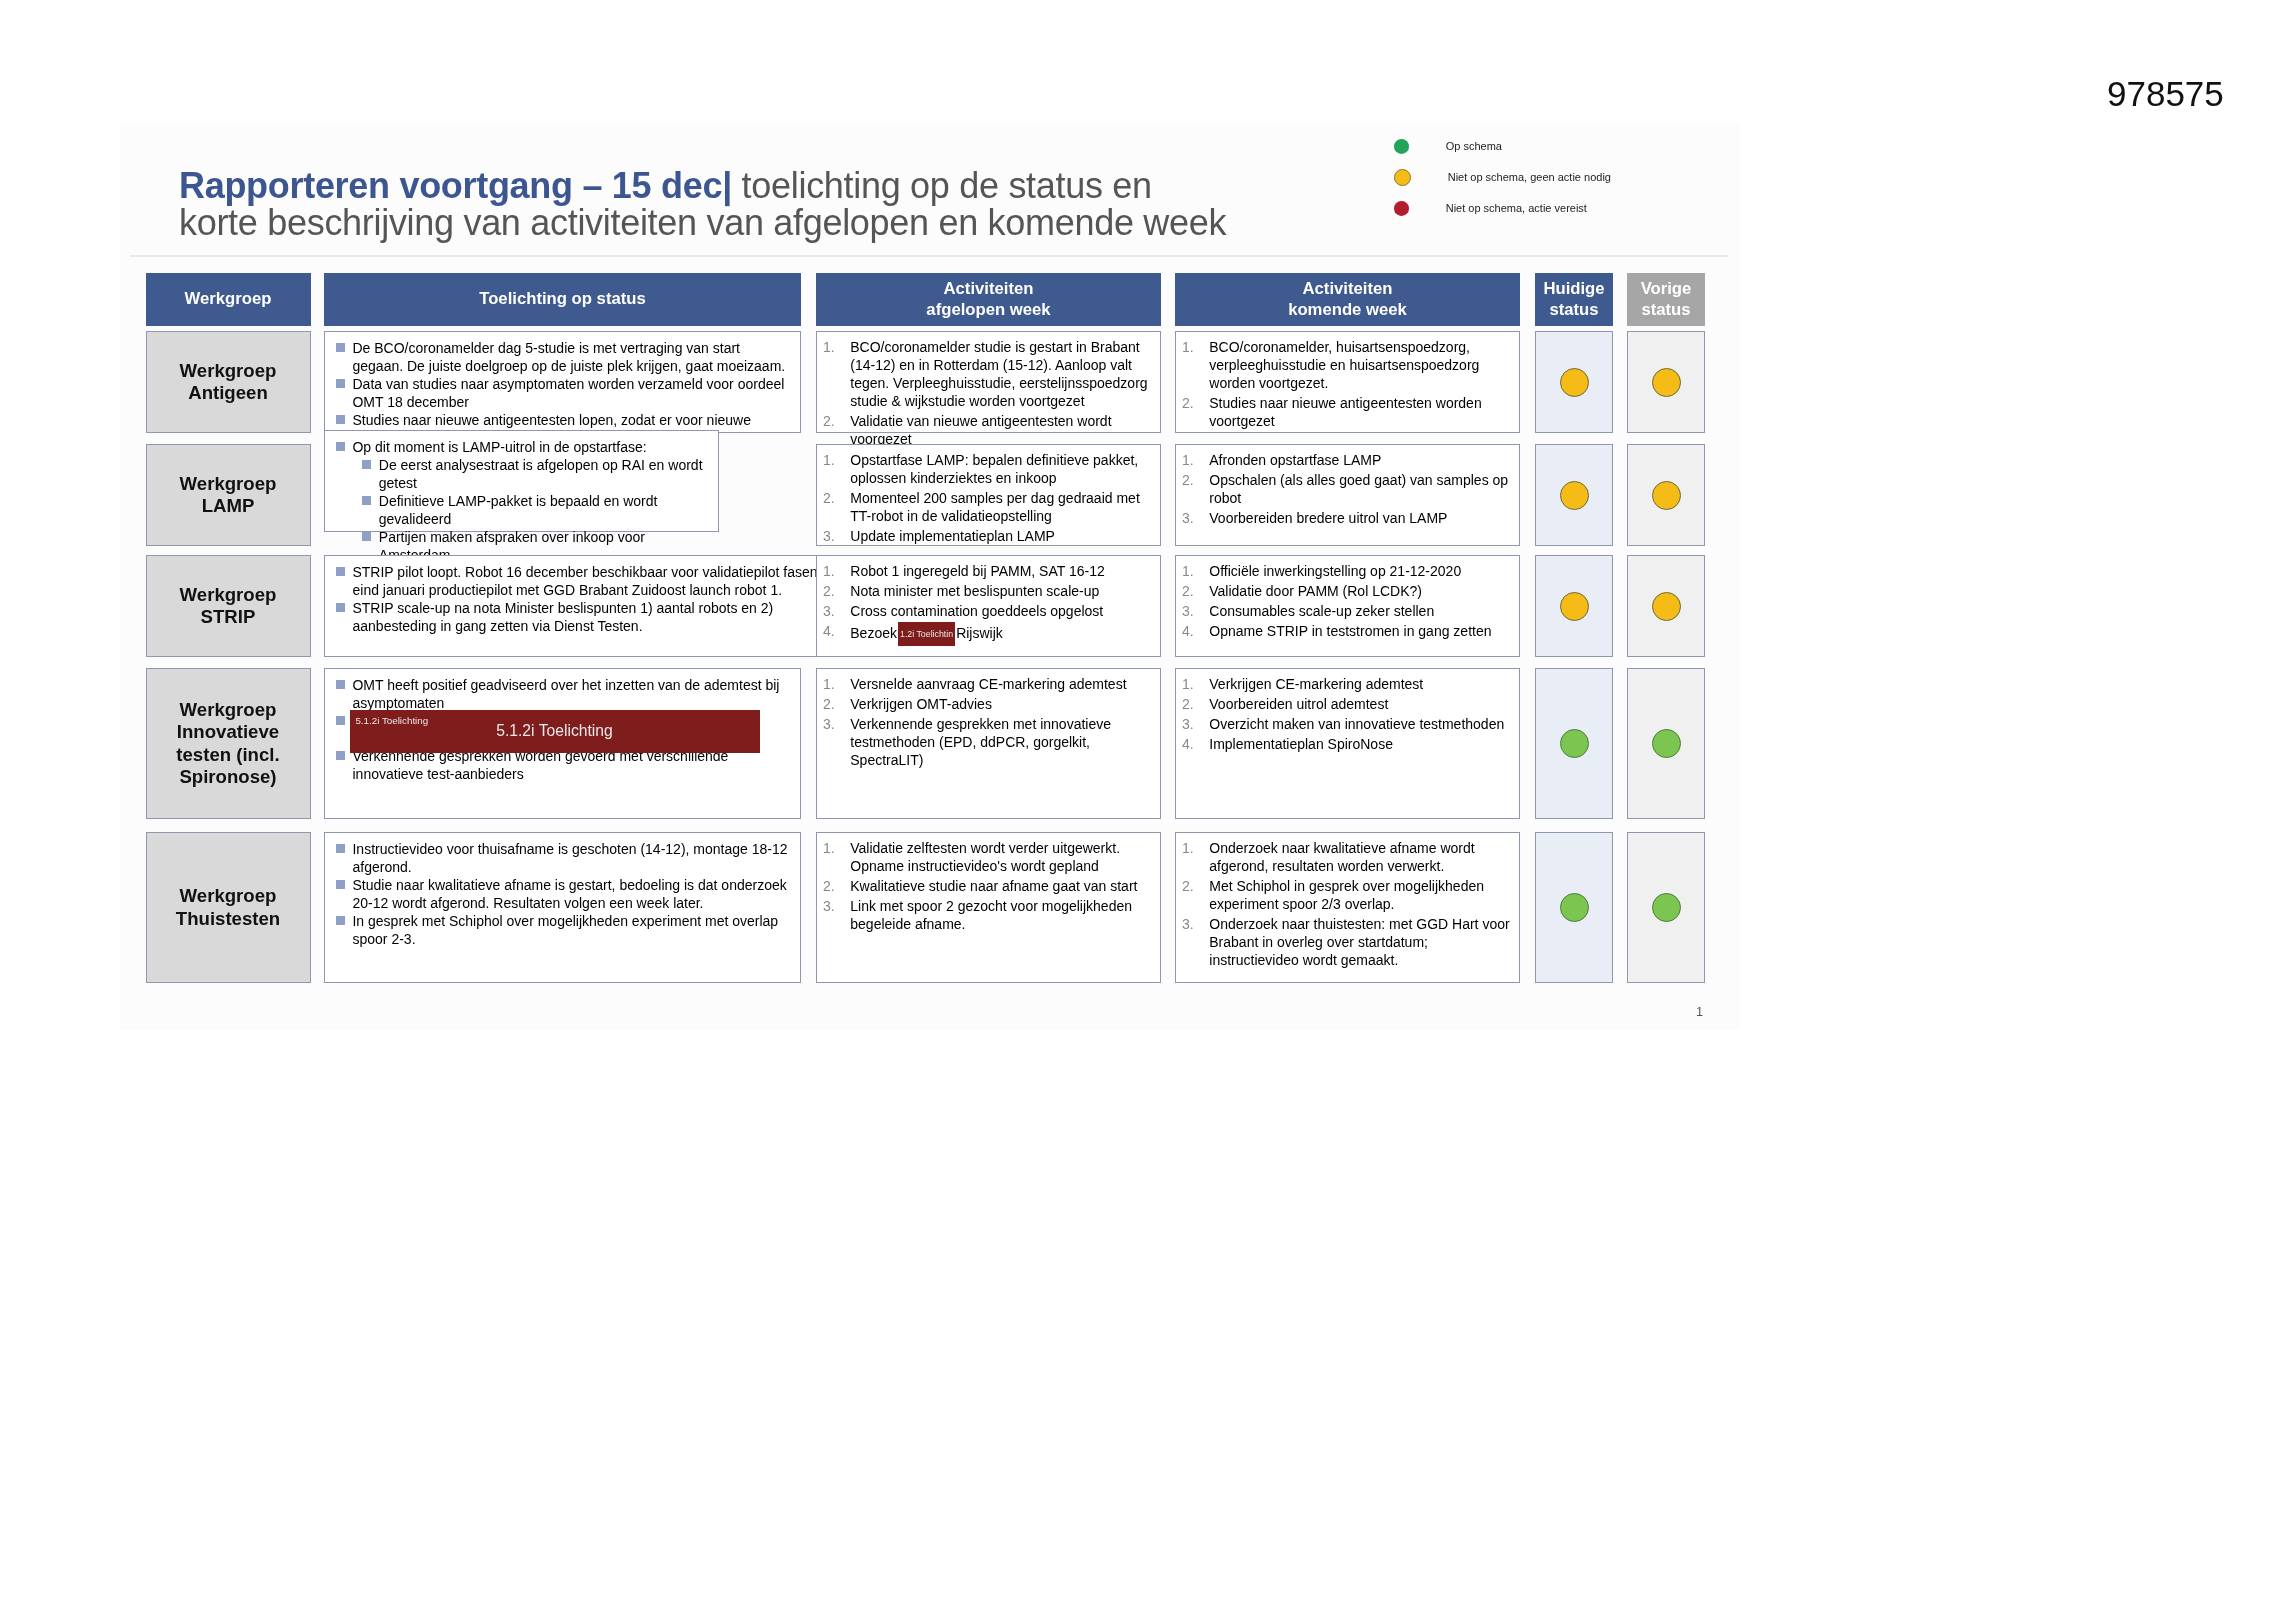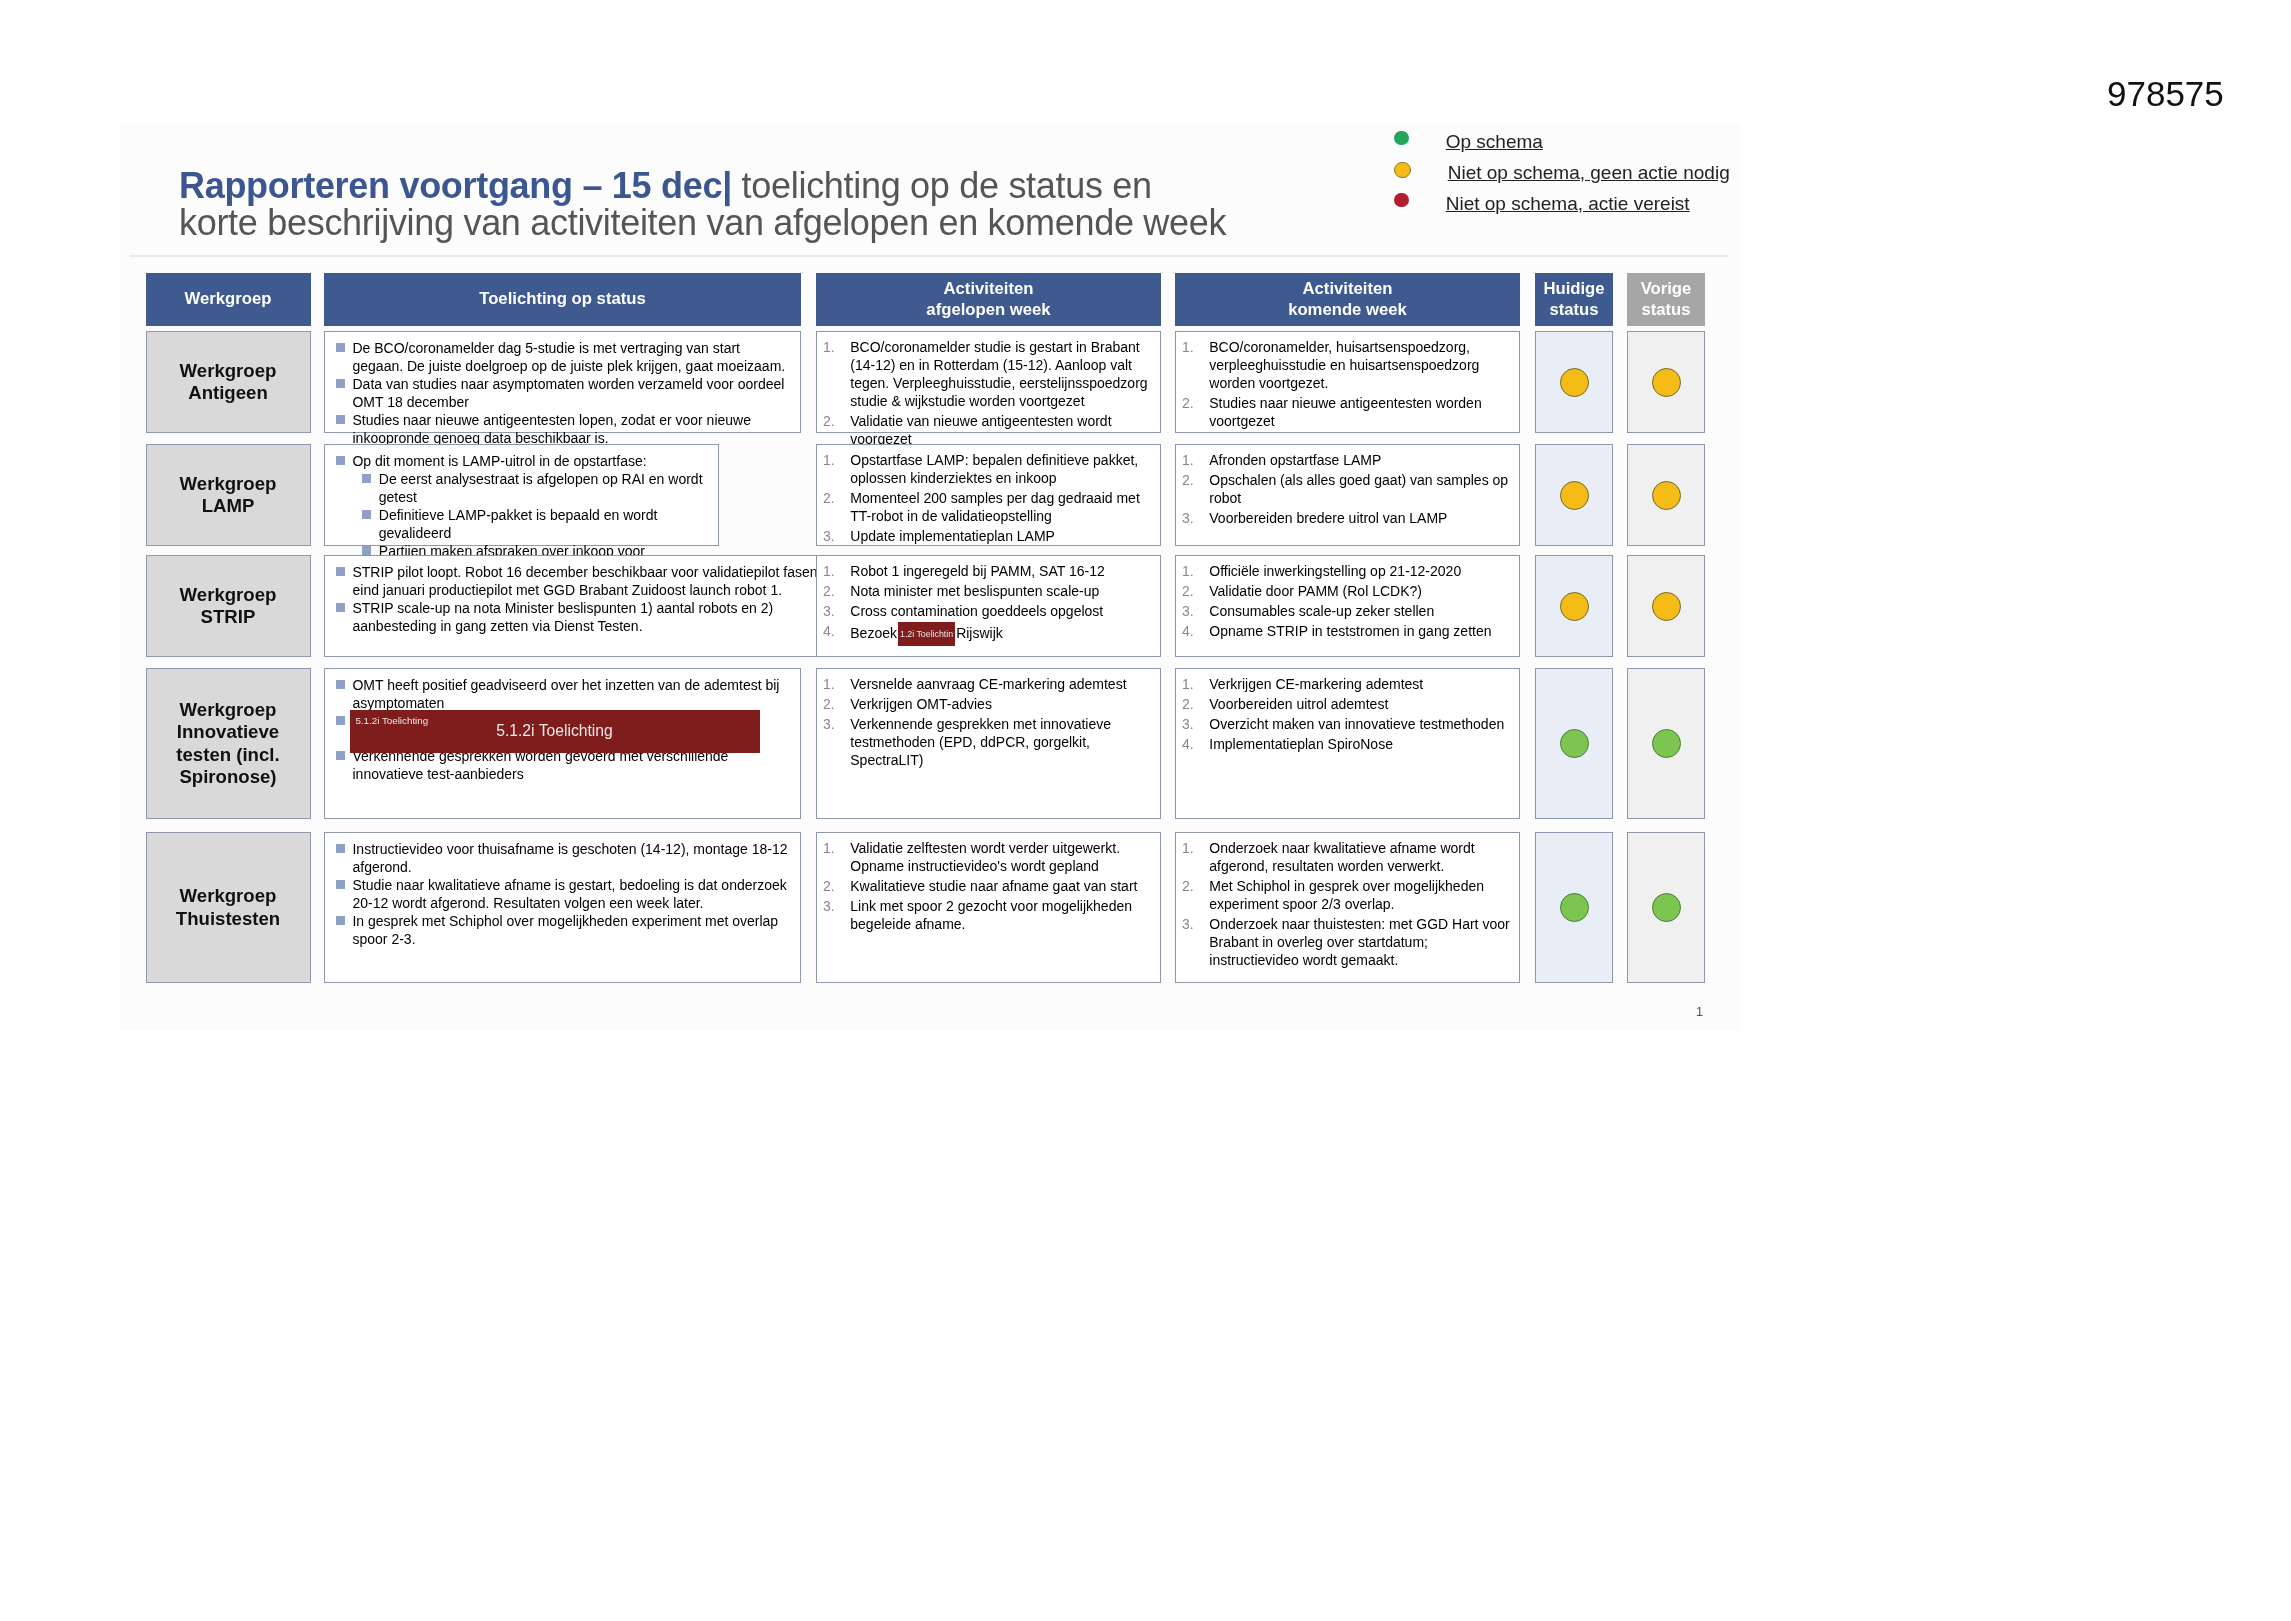--- a/index.html
+++ b/index.html
@@ -4,21 +4,21 @@
   <style>
     html, body { margin: 0; padding: 0; background: #ffffff; }
     body { width: 2292px; height: 1621px; position: relative; overflow: hidden;
            font-family: "Liberation Sans", sans-serif; color: #000; }
     .doc-id { position: absolute; left: 2107px; top: 74px; font-size: 35px; color: #111; }
     .slide { position: absolute; left: 120px; top: 123px; width: 1620px; height: 907px; background: #fcfcfc; }
     .title { position: absolute; left: 59px; top: 44px; font-size: 36px; line-height: 37px; color: #555; letter-spacing: -0.3px; }
     .title .strong { color: #3b5690; font-weight: bold; }
     .title-rule { position: absolute; left: 9.8px; top: 132px; width: 1598px; height: 2px; background: #eaeaea; }
     .legend { position: absolute; left: 1274px; top: 7.8px; }
-    .legend-item { display: flex; align-items: flex-start; height: 31px; font-size: 19px; color: #222; text-decoration: underline; }
+    .legend-item { display: flex; align-items: center; height: 31px; font-size: 11px; color: #222; }
     .legend-dot { width: 14.7px; height: 14.7px; border-radius: 50%; margin-right: 37px; }
     .hdr { position: absolute; top: 150px; height: 53px; background: #3e5a8f; color: #fff; font-weight: bold;
            font-size: 16.7px; display: flex; align-items: center; justify-content: center; text-align: center; line-height: 20.6px; }
     .hdr.grey { background: #a6a6a6; }
     .cell { position: absolute; border: 1.5px solid #8e97ad; background: #fff; box-sizing: border-box; }
     .cell.label { background: #d9d9d9; display: flex; align-items: center; justify-content: center; text-align: center;
                   font-weight: bold; font-size: 18.6px; line-height: 22.5px; color: #111; }
     .cell.cur { background: #e8edf6; display: flex; align-items: center; justify-content: center; }
     .cell.prev { background: #f0f0f0; display: flex; align-items: center; justify-content: center; }
     .dot { width: 29px; height: 29px; border-radius: 50%; border: 1px solid #6b6b3a; box-sizing: border-box; }
@@ -109,21 +109,21 @@
   <div class="cell cur" style="left:1415px;top:208px;width:78px;height:102px">
       <div class="dot" style="background:#f5bb17"></div>
     </div>
   <div class="cell prev" style="left:1507px;top:208px;width:78px;height:102px">
       <div class="dot" style="background:#f5bb17"></div>
     </div>
 
   <div class="cell label" style="left:25.5px;top:321px;width:165px;height:102px">
     <div><span>Werkgroep</span><br><span>LAMP</span></div>
   </div>
-  <div class="cell" style="left:204px;top:321px;width:395px;height:102px">
+  <div class="cell" style="left:204px;top:307px;width:395px;height:102px">
     <ul class="bul">
       <li>Op dit moment is LAMP-uitrol in de opstartfase:</li>
       <li class="sub">De eerst analysestraat is afgelopen op RAI en wordt getest</li>
       <li class="sub">Definitieve LAMP-pakket is bepaald en wordt gevalideerd</li>
       <li class="sub">Partijen maken afspraken over inkoop voor Amsterdam</li>
       <li>Informatie is ingewonnen van TOMi (zie notitie)</li>
     </ul>
   </div>
   <div class="cell" style="left:696px;top:321px;width:345px;height:102px">
     <ol class="num">

